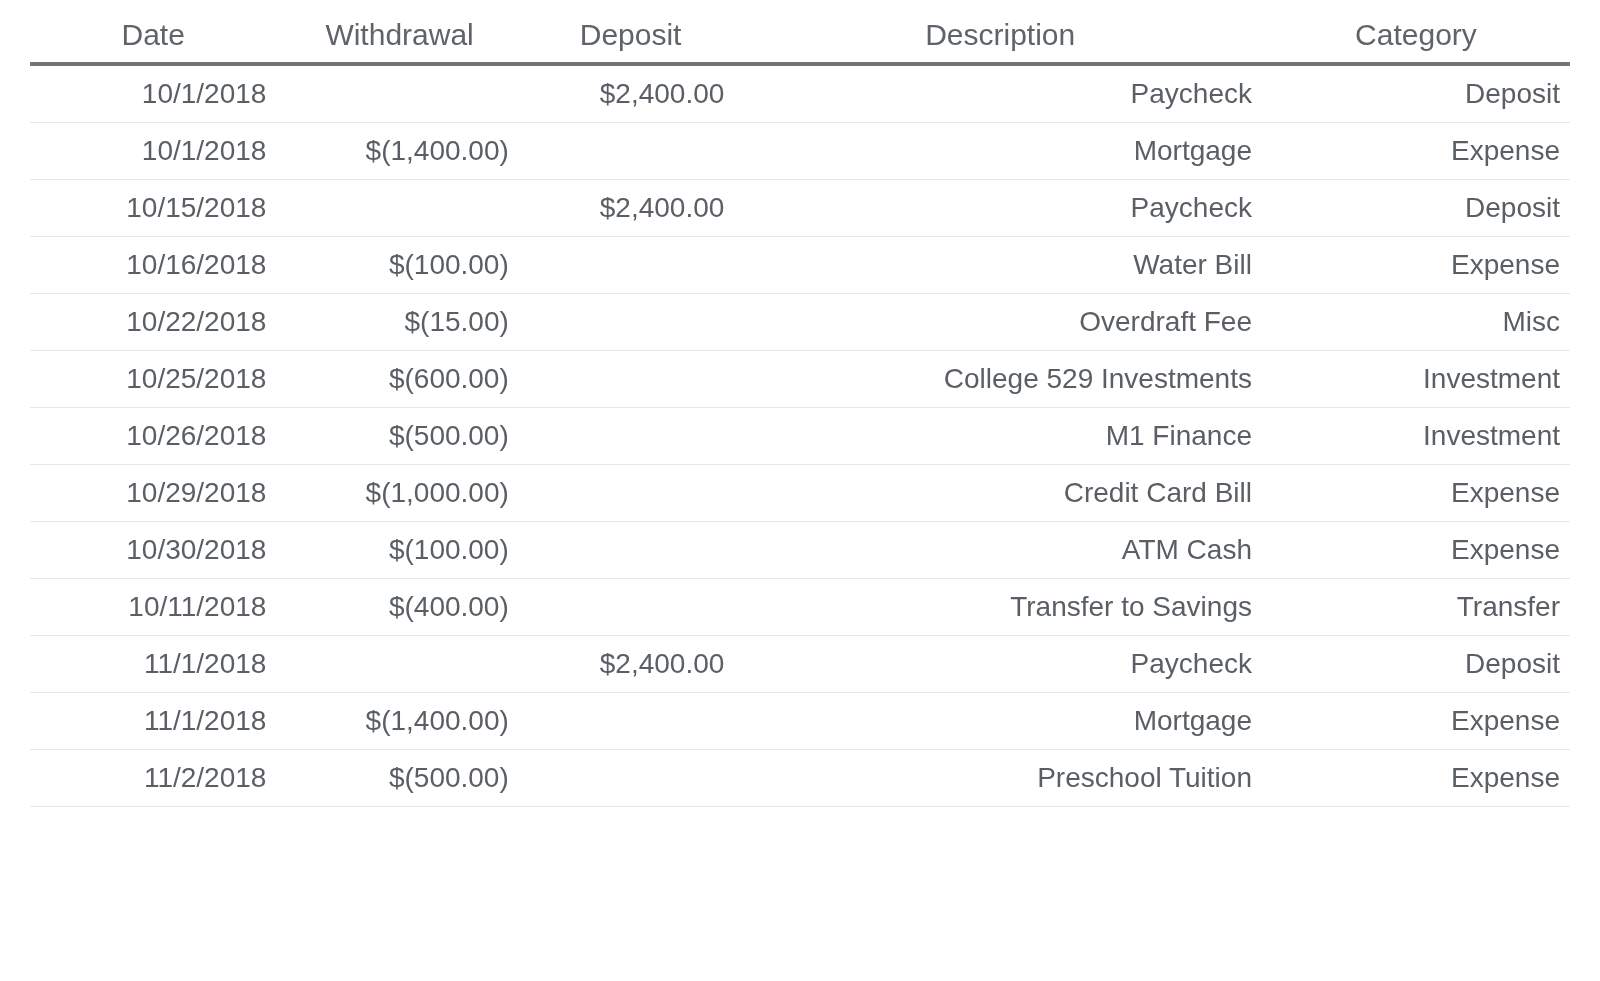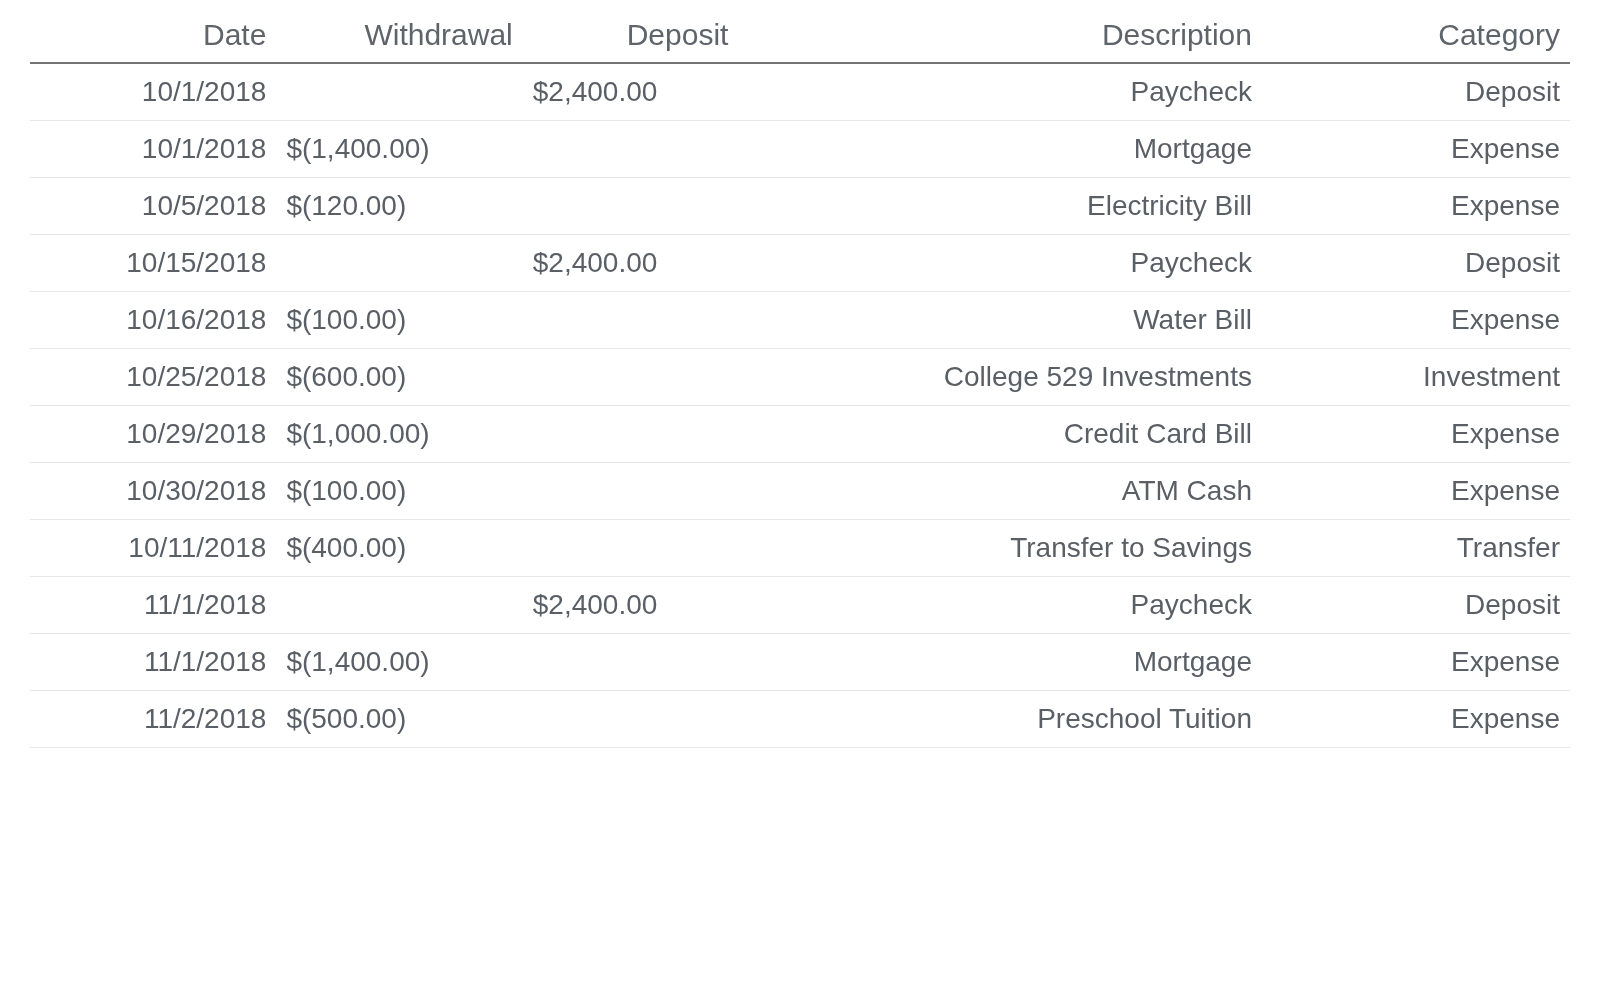--- a/index.html
+++ b/index.html
@@ -16,39 +16,39 @@
   }
   table {
     width: 100%;
     border-collapse: collapse;
     table-layout: fixed;
   }
   thead th {
     font-weight: 400;
     font-size: 30px;
     color: #5e646a;
-    text-align: right;
+    text-align: center;
     padding: 6px 10px 10px 10px;
-    border-bottom: 2px solid #737373;
+    border-bottom: 4px solid #737373;
   }
   tbody td {
     font-size: 28px;
     color: #595f65;
     padding: 12px 10px;
     border-bottom: 1px solid #e5e7e9;
     vertical-align: middle;
     white-space: nowrap;
     overflow: hidden;
   }
   col.c-date   { width: 16%; }
   col.c-wd     { width: 16%; }
   col.c-dep    { width: 14%; }
   col.c-desc   { width: 34%; }
   col.c-cat    { width: 20%; }
-  td.num { text-align: left; padding-right: 14px; }
+  td.num { text-align: right; padding-right: 14px; }
   td.txt { text-align: right; padding-left: 14px; }
 </style>
 </head>
 <body>
 
 <div class="wrap">
   <table>
     <colgroup>
       <col class="c-date">
         <col class="c-wd">
@@ -74,45 +74,52 @@
           <td class="txt">Deposit</td>
         </tr>
         <tr>
           <td class="txt">10/1/2018</td>
           <td class="num">$(1,400.00)</td>
           <td class="num"></td>
           <td class="txt">Mortgage</td>
           <td class="txt">Expense</td>
         </tr>
         <tr>
-          <td class="txt">10/5/2018</td>
-          <td class="num">$(120.00)</td>
-          <td class="num"></td>
-          <td class="txt">Electricity Bill</td>
-          <td class="txt">Expense</td>
-        </tr>
-        <tr>
           <td class="txt">10/15/2018</td>
           <td class="num"></td>
           <td class="num">$2,400.00</td>
           <td class="txt">Paycheck</td>
           <td class="txt">Deposit</td>
         </tr>
         <tr>
           <td class="txt">10/16/2018</td>
           <td class="num">$(100.00)</td>
           <td class="num"></td>
           <td class="txt">Water Bill</td>
           <td class="txt">Expense</td>
         </tr>
         <tr>
+          <td class="txt">10/22/2018</td>
+          <td class="num">$(15.00)</td>
+          <td class="num"></td>
+          <td class="txt">Overdraft Fee</td>
+          <td class="txt">Misc</td>
+        </tr>
+        <tr>
           <td class="txt">10/25/2018</td>
           <td class="num">$(600.00)</td>
           <td class="num"></td>
           <td class="txt">College 529 Investments</td>
+          <td class="txt">Investment</td>
+        </tr>
+        <tr>
+          <td class="txt">10/26/2018</td>
+          <td class="num">$(500.00)</td>
+          <td class="num"></td>
+          <td class="txt">M1 Finance</td>
           <td class="txt">Investment</td>
         </tr>
         <tr>
           <td class="txt">10/29/2018</td>
           <td class="num">$(1,000.00)</td>
           <td class="num"></td>
           <td class="txt">Credit Card Bill</td>
           <td class="txt">Expense</td>
         </tr>
         <tr>

